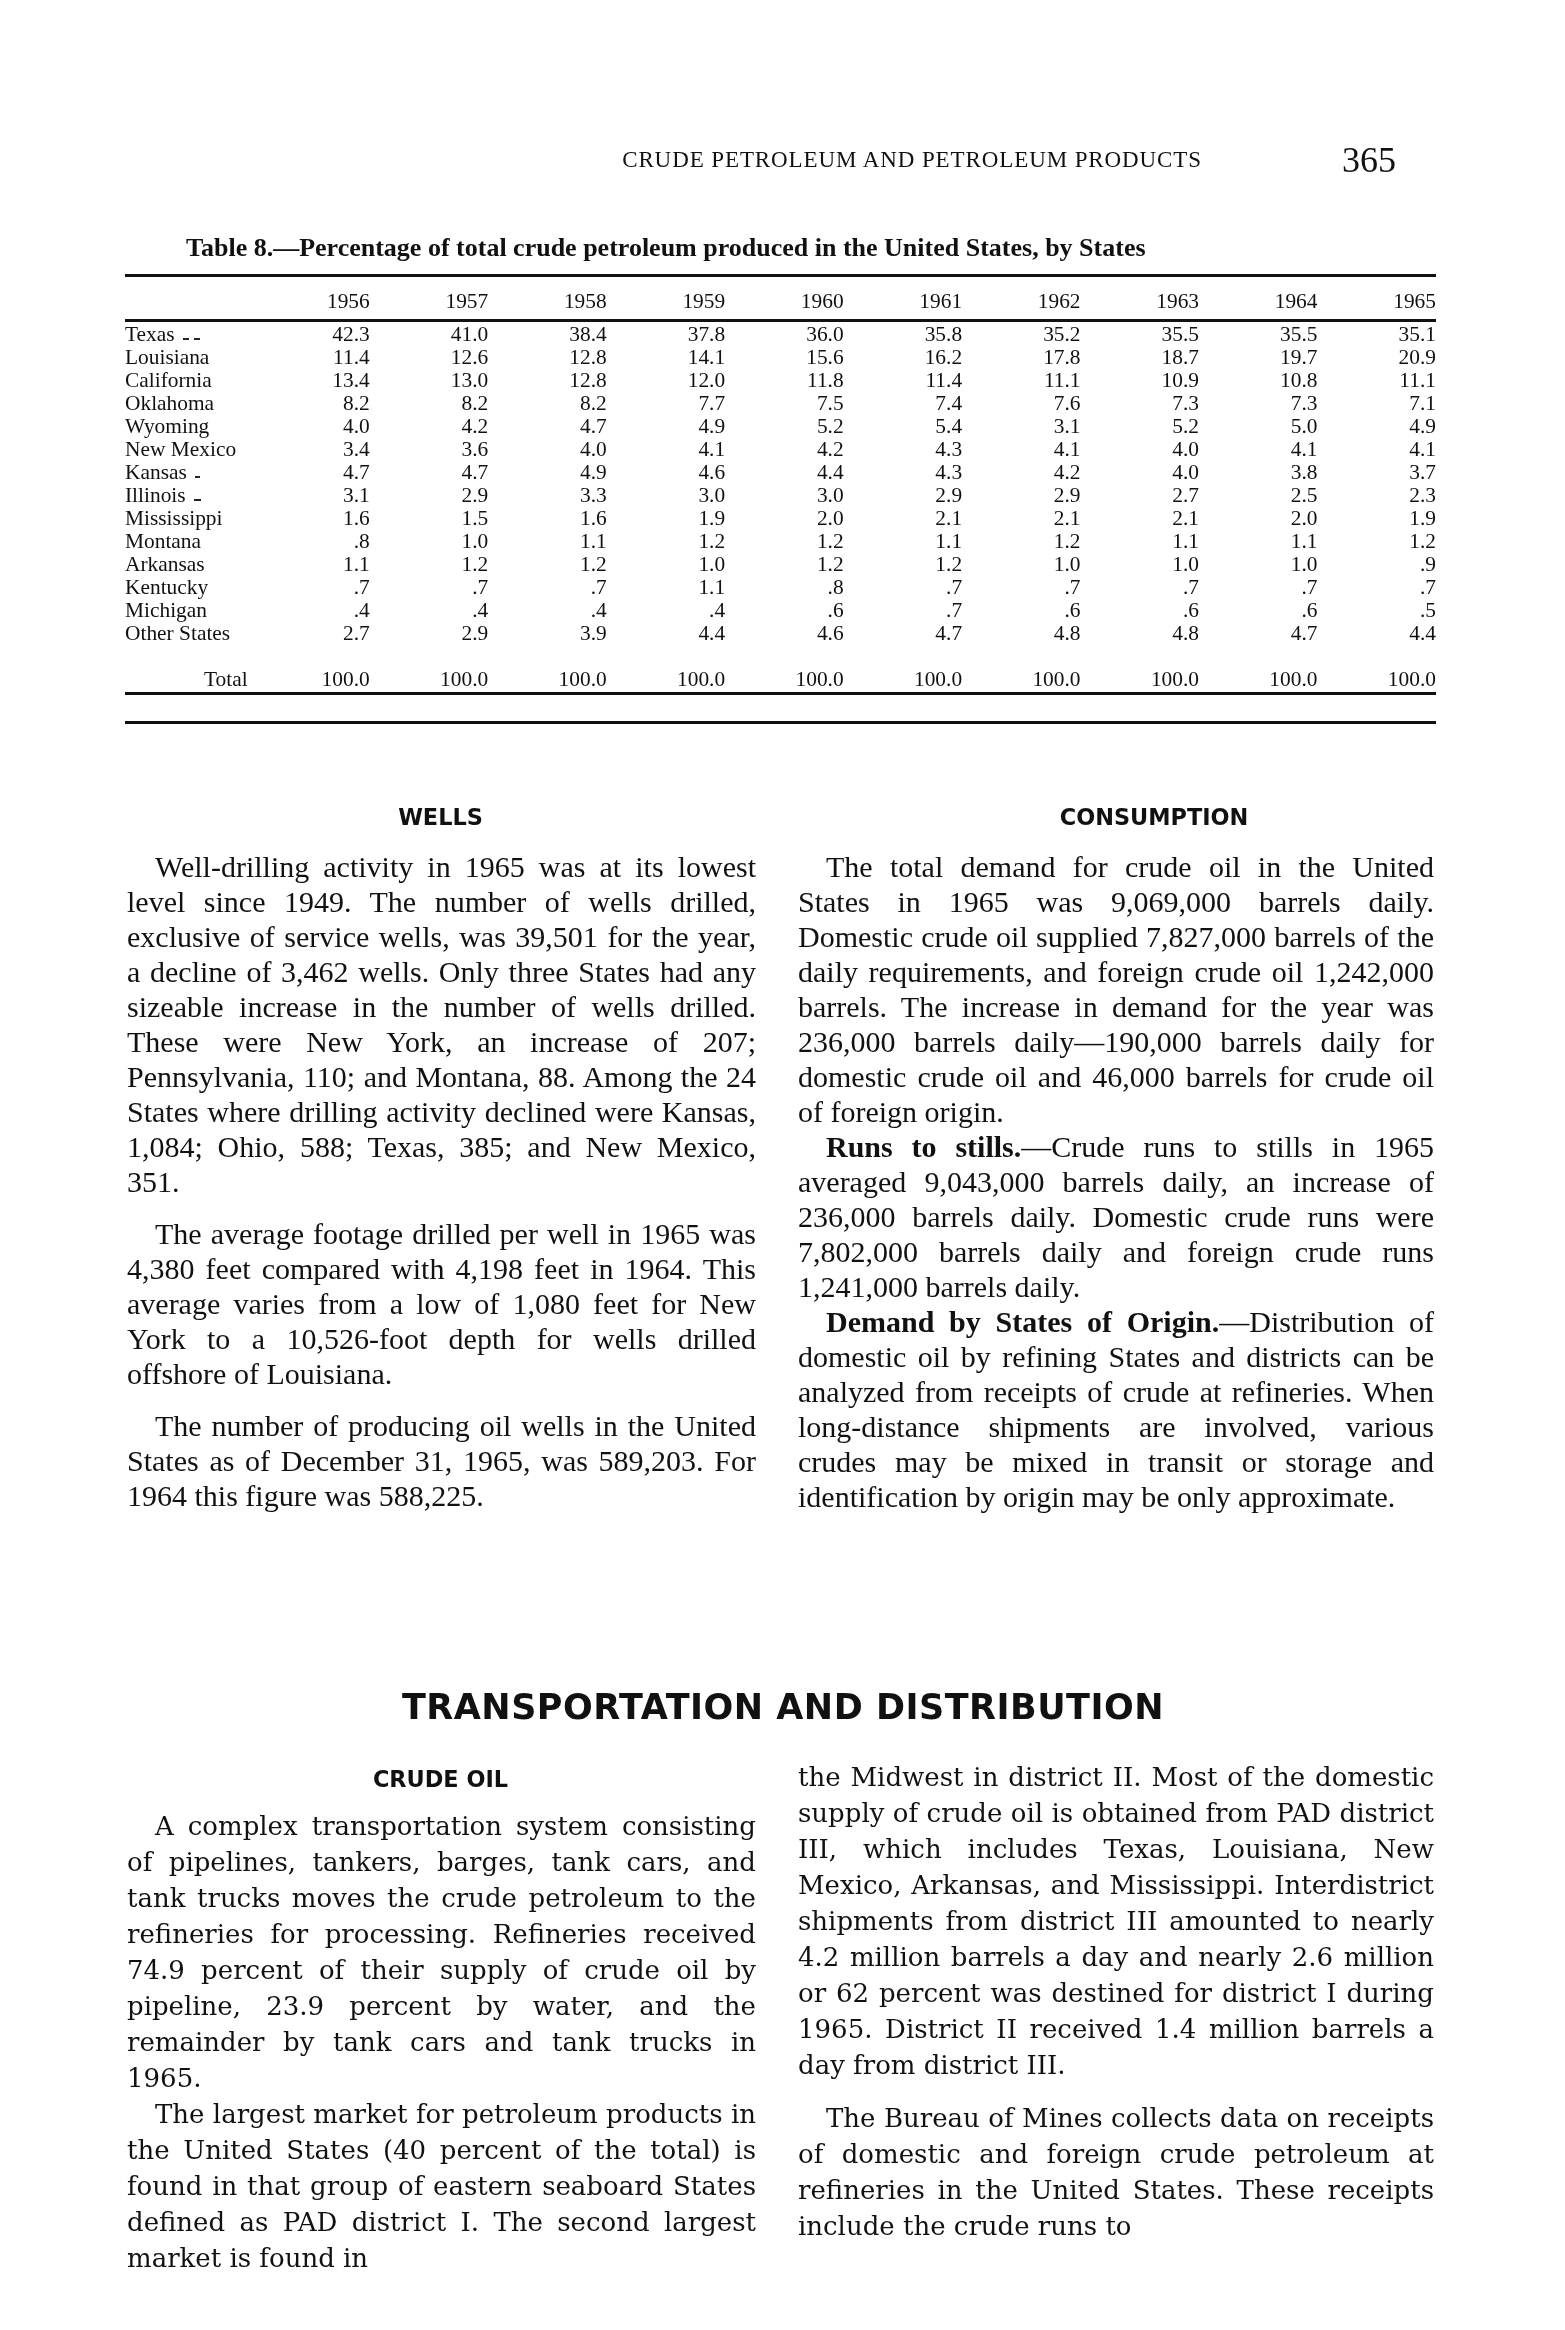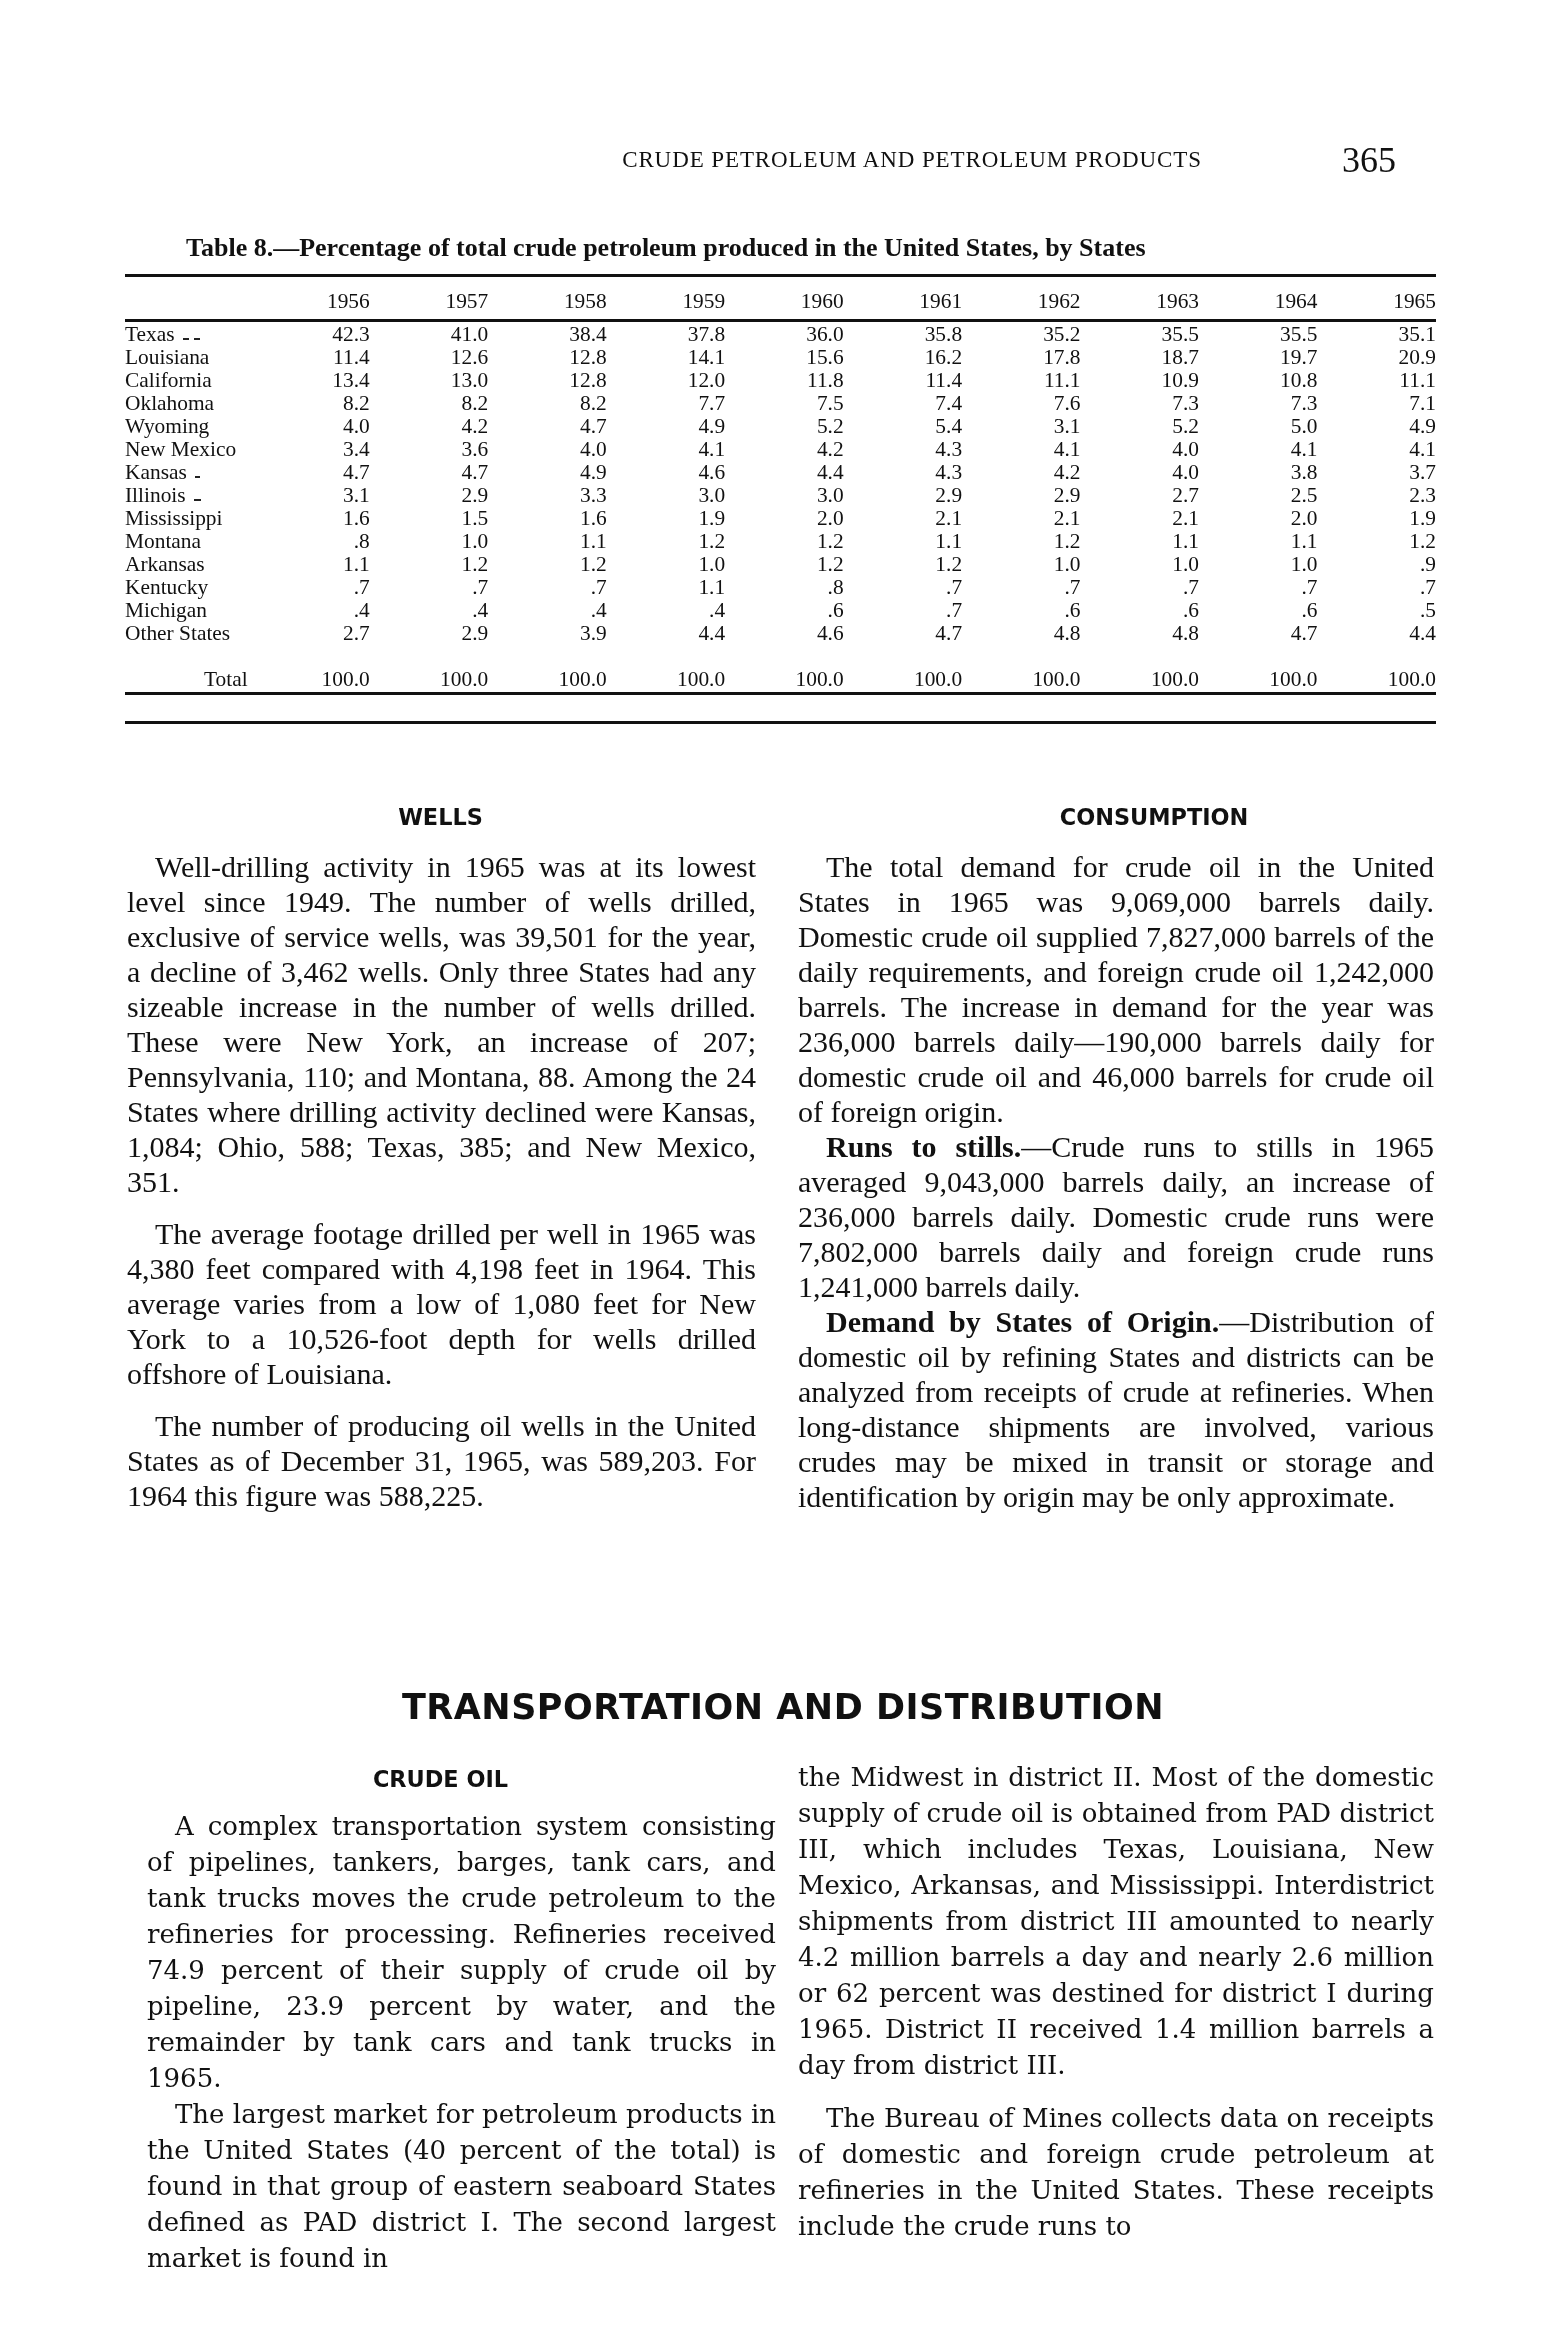--- a/index.html
+++ b/index.html
@@ -269,21 +269,21 @@
 
 <div class="sec-head" style="left:835px;width:638px;top:804px;">CONSUMPTION</div>
 <div class="col" style="left:798px;top:849px;width:636px;">
   <p>The total demand for crude oil in the United States in 1965 was 9,069,000 barrels daily. Domestic crude oil supplied 7,827,000 barrels of the daily requirements, and foreign crude oil 1,242,000 barrels. The increase in demand for the year was 236,000 barrels daily—190,000 barrels daily for domestic crude oil and 46,000 barrels for crude oil of foreign origin.</p>
   <p><span class="runin">Runs to stills.</span><span>—Crude runs to stills in 1965 averaged 9,043,000 barrels daily, an increase of 236,000 barrels daily. Domestic crude runs were 7,802,000 barrels daily and foreign crude runs 1,241,000 barrels daily.</span></p>
   <p><span class="runin">Demand by States of Origin.</span><span>—Distribution of domestic oil by refining States and districts can be analyzed from receipts of crude at refineries. When long-distance shipments are involved, various crudes may be mixed in transit or storage and identification by origin may be only approximate.</span></p>
 </div>
 
 <div class="big-head">TRANSPORTATION AND DISTRIBUTION</div>
 <div class="sec-head" style="left:126px;width:629px;top:1766px;">CRUDE OIL</div>
-<div class="col" style="left:127px;top:1808px;font-family:'DejaVu Serif',serif;font-size:26px;line-height:36px;margin-left:20px;">
+<div class="col" style="left:127px;top:1808px;font-family:'DejaVu Serif',serif;font-size:26px;line-height:36px;">
   <p>A complex transportation system consisting of pipelines, tankers, barges, tank cars, and tank trucks moves the crude petroleum to the refineries for processing. Refineries received 74.9 percent of their supply of crude oil by pipeline, 23.9 percent by water, and the remainder by tank cars and tank trucks in 1965.</p>
   <p>The largest market for petroleum products in the United States (40 percent of the total) is found in that group of eastern seaboard States defined as PAD district I. The second largest market is found in</p>
 </div>
 <div class="col" style="left:798px;top:1759px;width:636px;font-family:'DejaVu Serif',serif;font-size:26px;line-height:36px;">
   <p style="text-indent:0">the Midwest in district II. Most of the domestic supply of crude oil is obtained from PAD district III, which includes Texas, Louisiana, New Mexico, Arkansas, and Mississippi. Interdistrict shipments from district III amounted to nearly 4.2 million barrels a day and nearly 2.6 million or 62 percent was destined for district I during 1965. District II received 1.4 million barrels a day from district III.</p>
   <p class="sp">The Bureau of Mines collects data on receipts of domestic and foreign crude petroleum at refineries in the United States. These receipts include the crude runs to</p>
 </div>
 
 
 </body></html>

